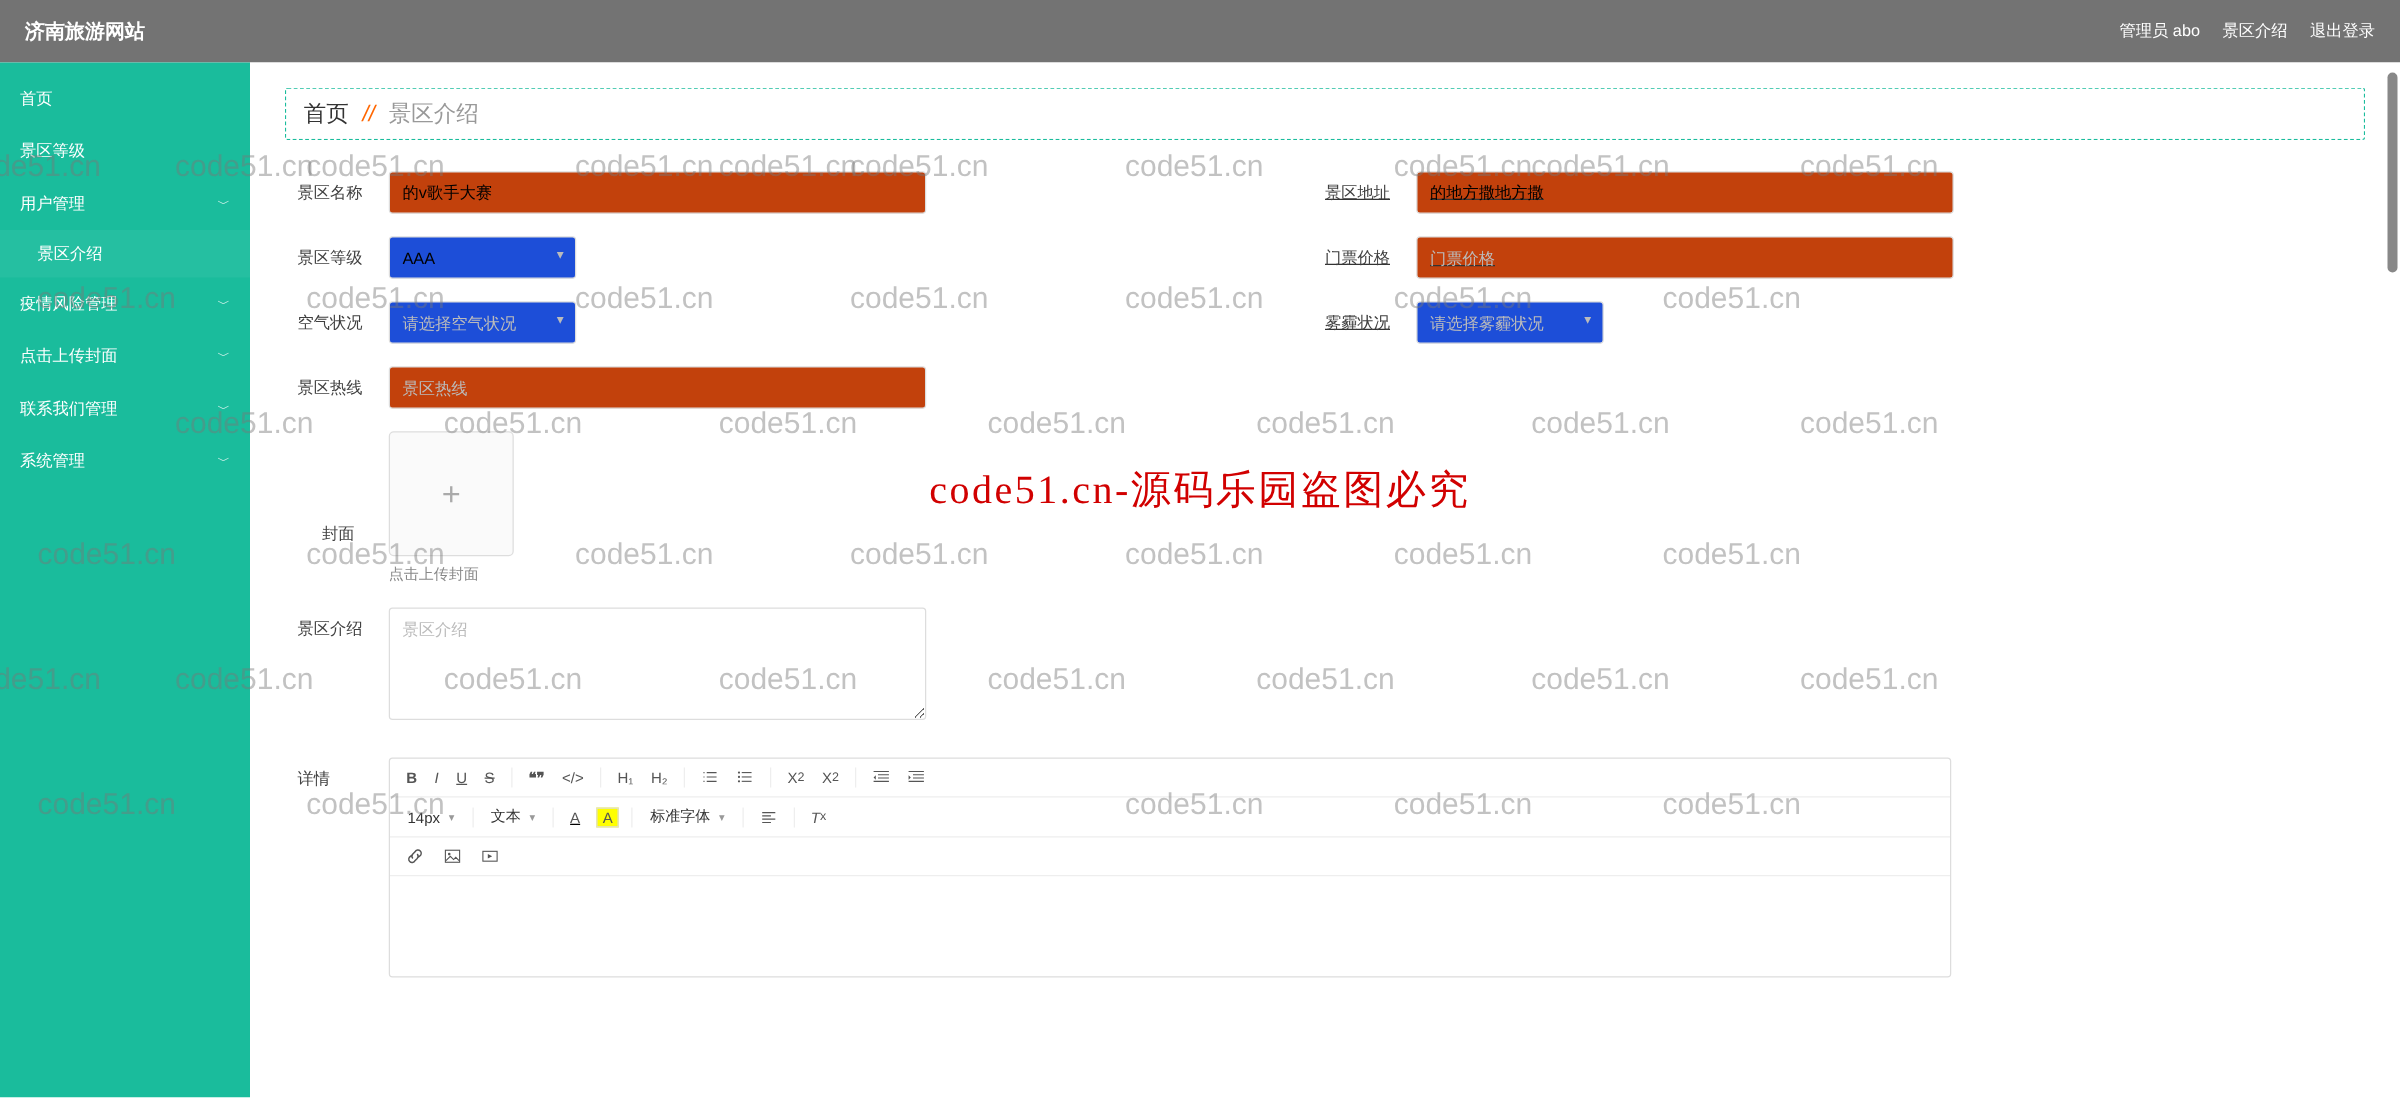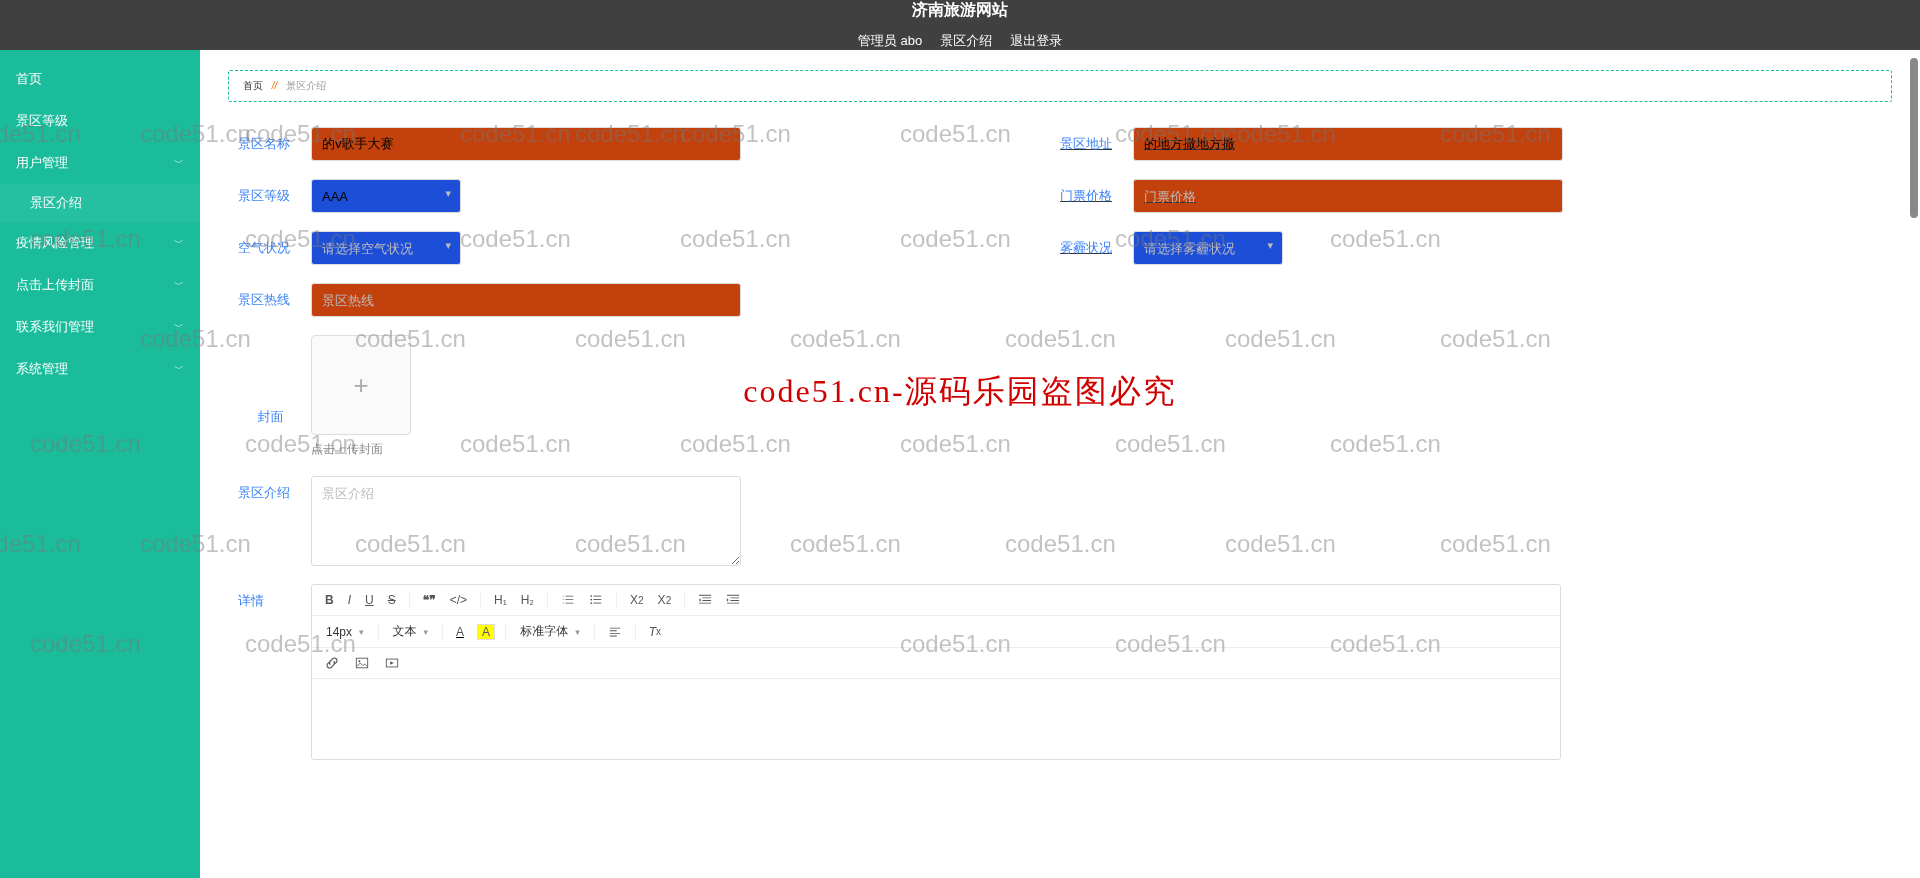--- a/index.html
+++ b/index.html
@@ -1,42 +1,42 @@
 <!DOCTYPE html>
 <html><head>
 <meta charset="utf-8">
 <style>
 * { margin: 0; padding: 0; box-sizing: border-box; }
 body { font-family: "Microsoft YaHei", Arial, sans-serif; font-size: 13px; color: #333; background: #fff; overflow-x: hidden; }
 
-.top-header { background: #404040; height: 50px; display: flex; align-items: center; justify-content: space-between; color: #fff; padding: 0 20px; flex-direction: column; }
+.top-header { background: #737373; height: 50px; display: flex; align-items: center; justify-content: space-between; color: #fff; padding: 0 20px; }
 .logo-title { font-size: 16px; font-weight: bold; }
 .header-right { display: flex; gap: 18px; }
 .header-right span { cursor: pointer; font-size: 13px; }
 
 .layout { display: flex; height: calc(100vh - 50px); }
 
 .sidebar { width: 200px; background: #1abc9c; color: #fff; flex-shrink: 0; padding-top: 8px; }
 .sidebar-item { padding: 12px 16px; font-size: 13px; cursor: pointer; display: flex; justify-content: space-between; align-items: center; }
 .sidebar-sub { padding: 10px 16px 10px 30px; cursor: pointer; background: rgba(255,255,255,0.05); }
 .arrow { font-size: 10px; color: rgba(255,255,255,0.8); }
 
 .main { flex: 1; background: #fff; overflow-y: auto; padding: 20px 28px; position: relative; }
 
-.breadcrumb-box { border: 1px dashed #1abc9c; padding: 8px 14px; font-size: 10px; color: #555; border-radius: 2px; }
+.breadcrumb-box { border: 1px dashed #1abc9c; padding: 8px 14px; font-size: 18px; color: #555; border-radius: 2px; }
 .breadcrumb-box .sep { color: #f60; margin: 0 6px; font-style: italic; }
 .breadcrumb-box .cur { color: #999; }
 .breadcrumb-box .first { color: #333; }
 
 .form-body { padding: 25px 10px; }
 .form-row { display: flex; margin-bottom: 18px; }
 .form-col { display: flex; align-items: flex-start; }
 .form-col.left { width: 50%; }
 .form-col.right { width: 50%; text-decoration: underline; }
-.form-label { width: 65px; text-align: left; color: #3b82f6; font-size: 13px; padding-top: 8px; flex-shrink: 0; margin-right: 8px; }
+.form-label { width: 65px; text-align: left; color: #404040; font-size: 13px; padding-top: 8px; flex-shrink: 0; margin-right: 8px; }
 .form-control { height: 34px; border: 1px solid #ddd; border-radius: 3px; padding: 0 10px; font-size: 13px; outline: none; background: #c2410c; }
 .form-control.wide { width: 430px; }
 .form-control.sel { width: 150px; appearance: none; background: #1d4ed8; position: relative; }
 .sel-wrap { position: relative; display: inline-block; }
 .sel-wrap::after { content: "▾"; position: absolute; right: 10px; top: 8px; color: #bbb; pointer-events: none; font-size: 11px; }
 .form-control::placeholder { color: #bbb; }
 .sel-placeholder { color: #bbb !important; }
 
 .upload-box { width: 100px; height: 100px; border: 1px solid #ddd; border-radius: 4px; display: flex; align-items: center; justify-content: center; cursor: pointer; background: #fafafa; }
 .upload-box .plus { font-size: 26px; color: #aaa; font-weight: 200; }
@@ -177,21 +177,21 @@
       </div>
 
       <div class="form-row">
         <div class="form-col left">
           <div class="form-label">景区介绍</div>
           <textarea class="textarea-ctl" placeholder="景区介绍" style=""></textarea>
         </div>
       </div>
 
       <div class="form-row">
-        <div class="form-col" style="width:100%;">
+        <div class="form-col" style="width:100%;margin-top:12px;">
           <div class="form-label">详情</div>
           <div class="editor-box">
             <div class="editor-toolbar">
               <div class="tb-group">
                 <span class="tb-btn">
                     <b>B</b>
                   </span>
                 <span class="tb-btn">
                     <i>I</i>
                   </span>

